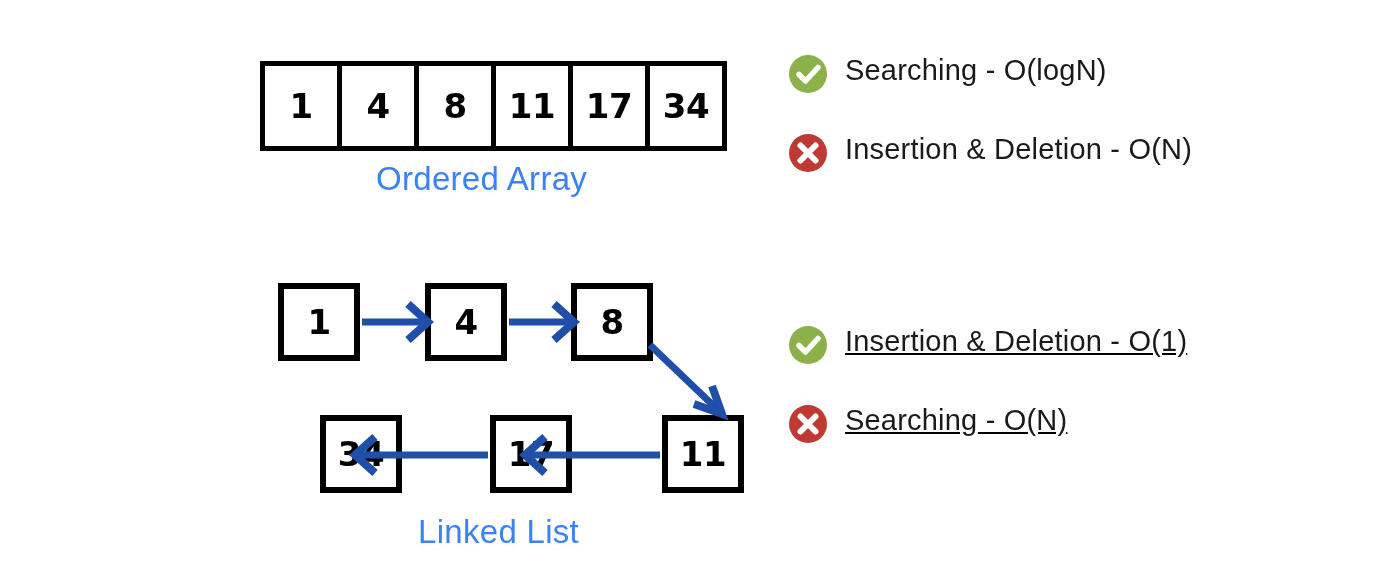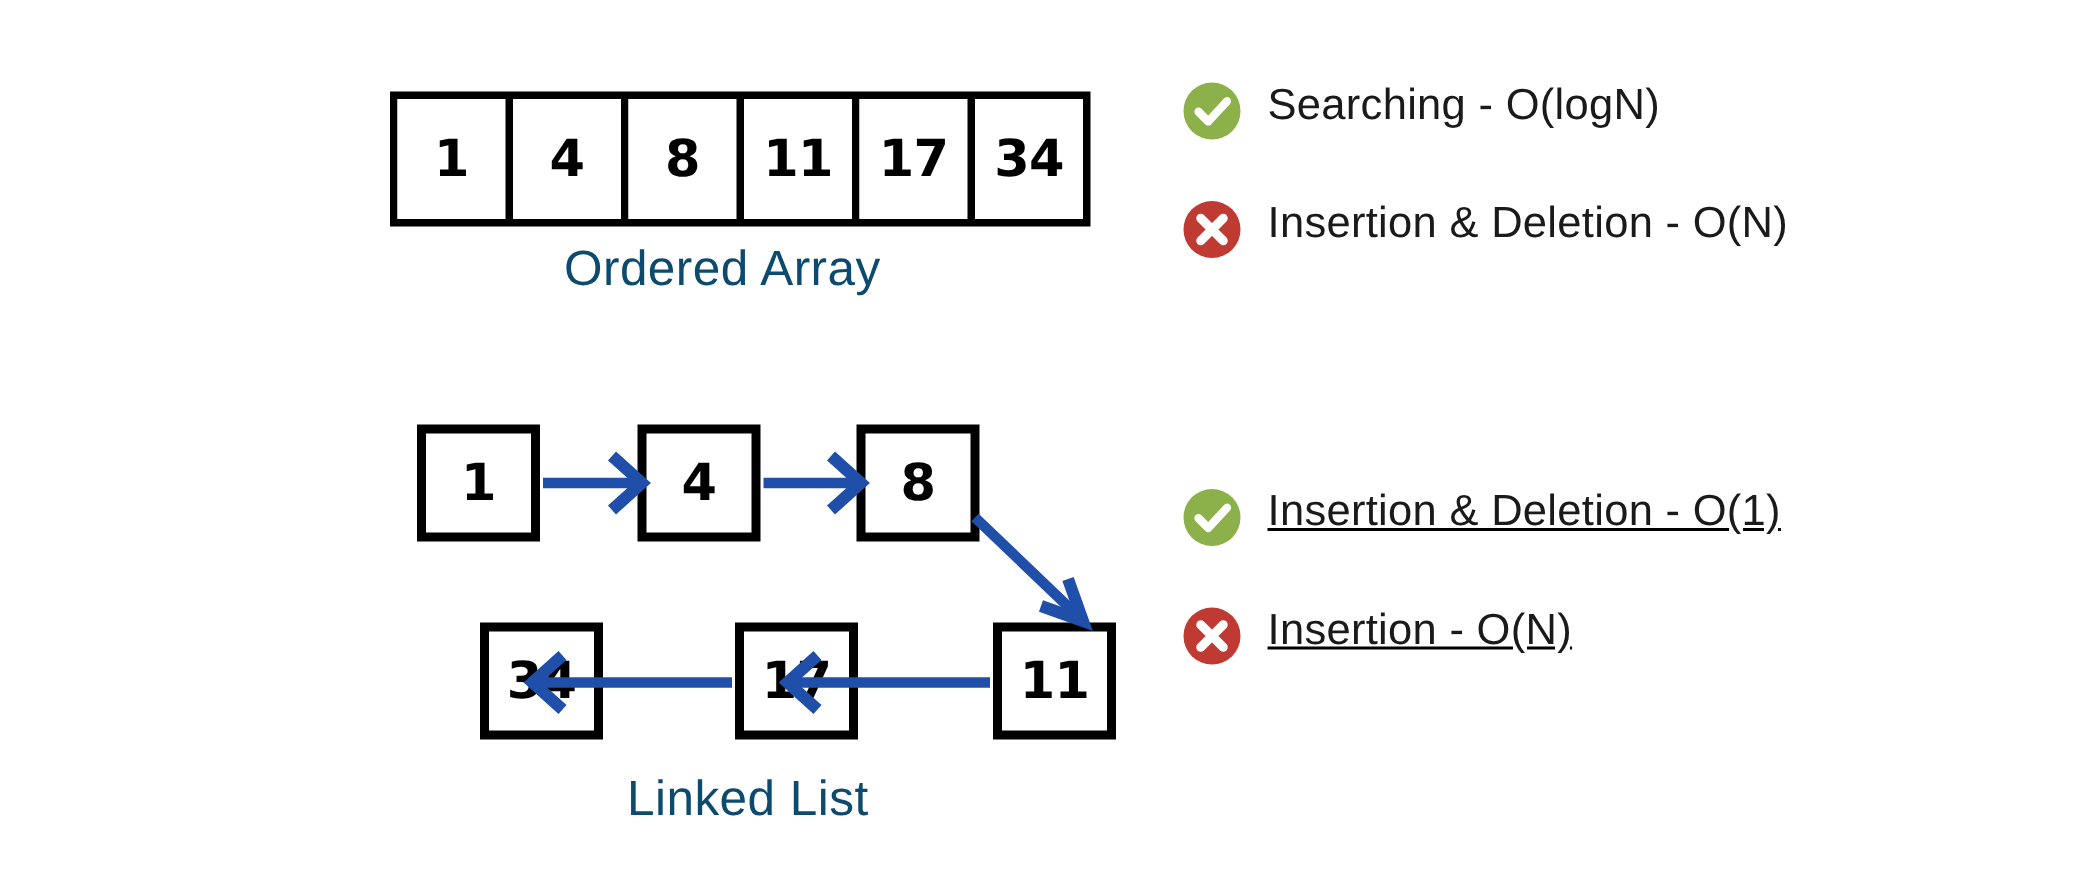--- a/index.html
+++ b/index.html
@@ -70,21 +70,21 @@
     letter-spacing: -0.5px;
     line-height: 1;
   }
 
   
   .caption {
     position: absolute;
     font-family: "Liberation Sans", sans-serif;
     font-weight: 400;
     font-size: 33px;
-    color: #0c4a6e;
+    color: #3b82f6;
     white-space: nowrap;
     letter-spacing: 0.3px;
   }
 
   
   .annot-group { position: absolute; }
   .annot-row {
     display: flex;
     margin-bottom: 23px;
   }
@@ -226,17 +226,17 @@
         <path d="M11 20.5 L17.5 27 L30 13.5" stroke="#ffffff" stroke-width="5.5" fill="none" stroke-linecap="round" stroke-linejoin="round"></path>
       </svg>
       <span class="annot-text">Insertion &amp; Deletion - O(1)</span>
     </div>
 
     <div class="annot-row">
       <svg class="annot-icon" viewBox="0 0 40 40">
         <circle cx="20" cy="20" r="19" fill="#BE3A32"></circle>
         <path d="M12.5 12.5 L27.5 27.5 M27.5 12.5 L12.5 27.5" stroke="#ffffff" stroke-width="6" fill="none" stroke-linecap="round"></path>
       </svg>
-      <span class="annot-text">Insertion - O(N)</span>
+      <span class="annot-text">Searching - O(N)</span>
     </div>
   </div>
 
 </div>
 
 </body></html>

